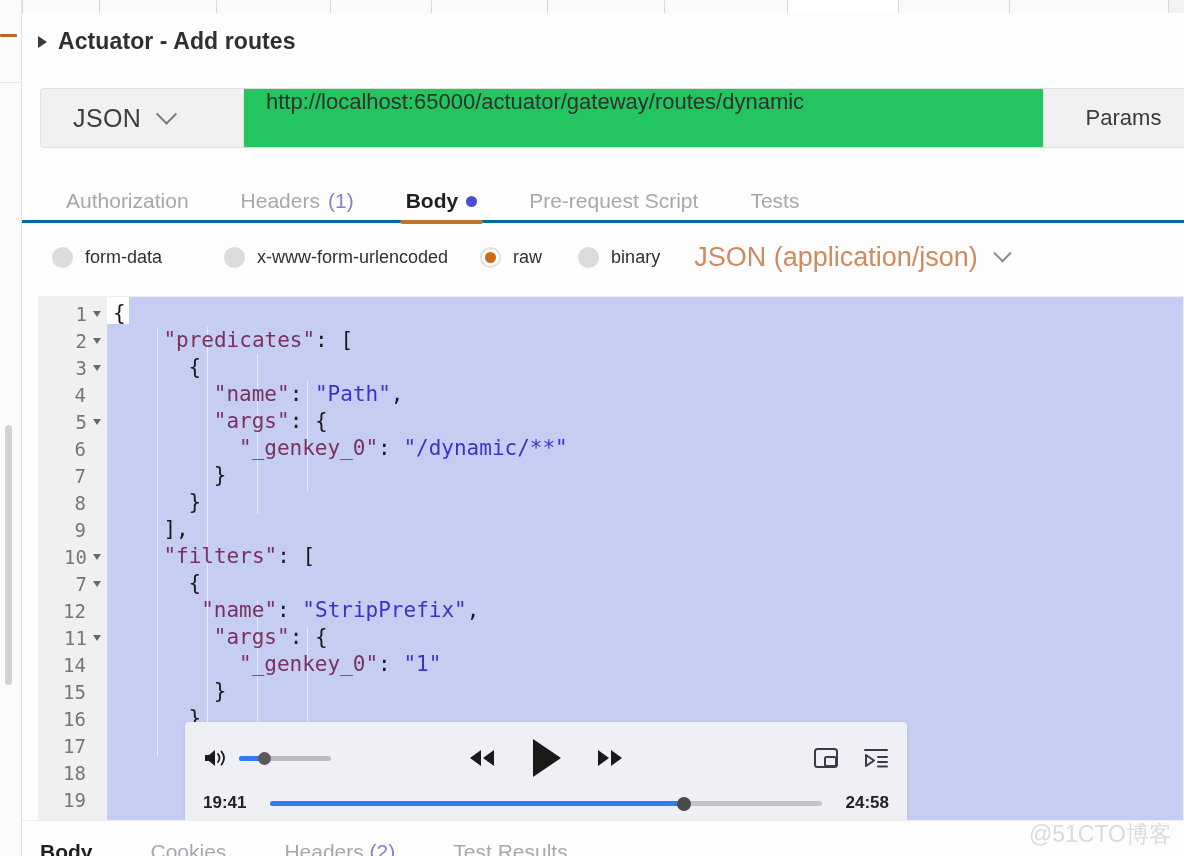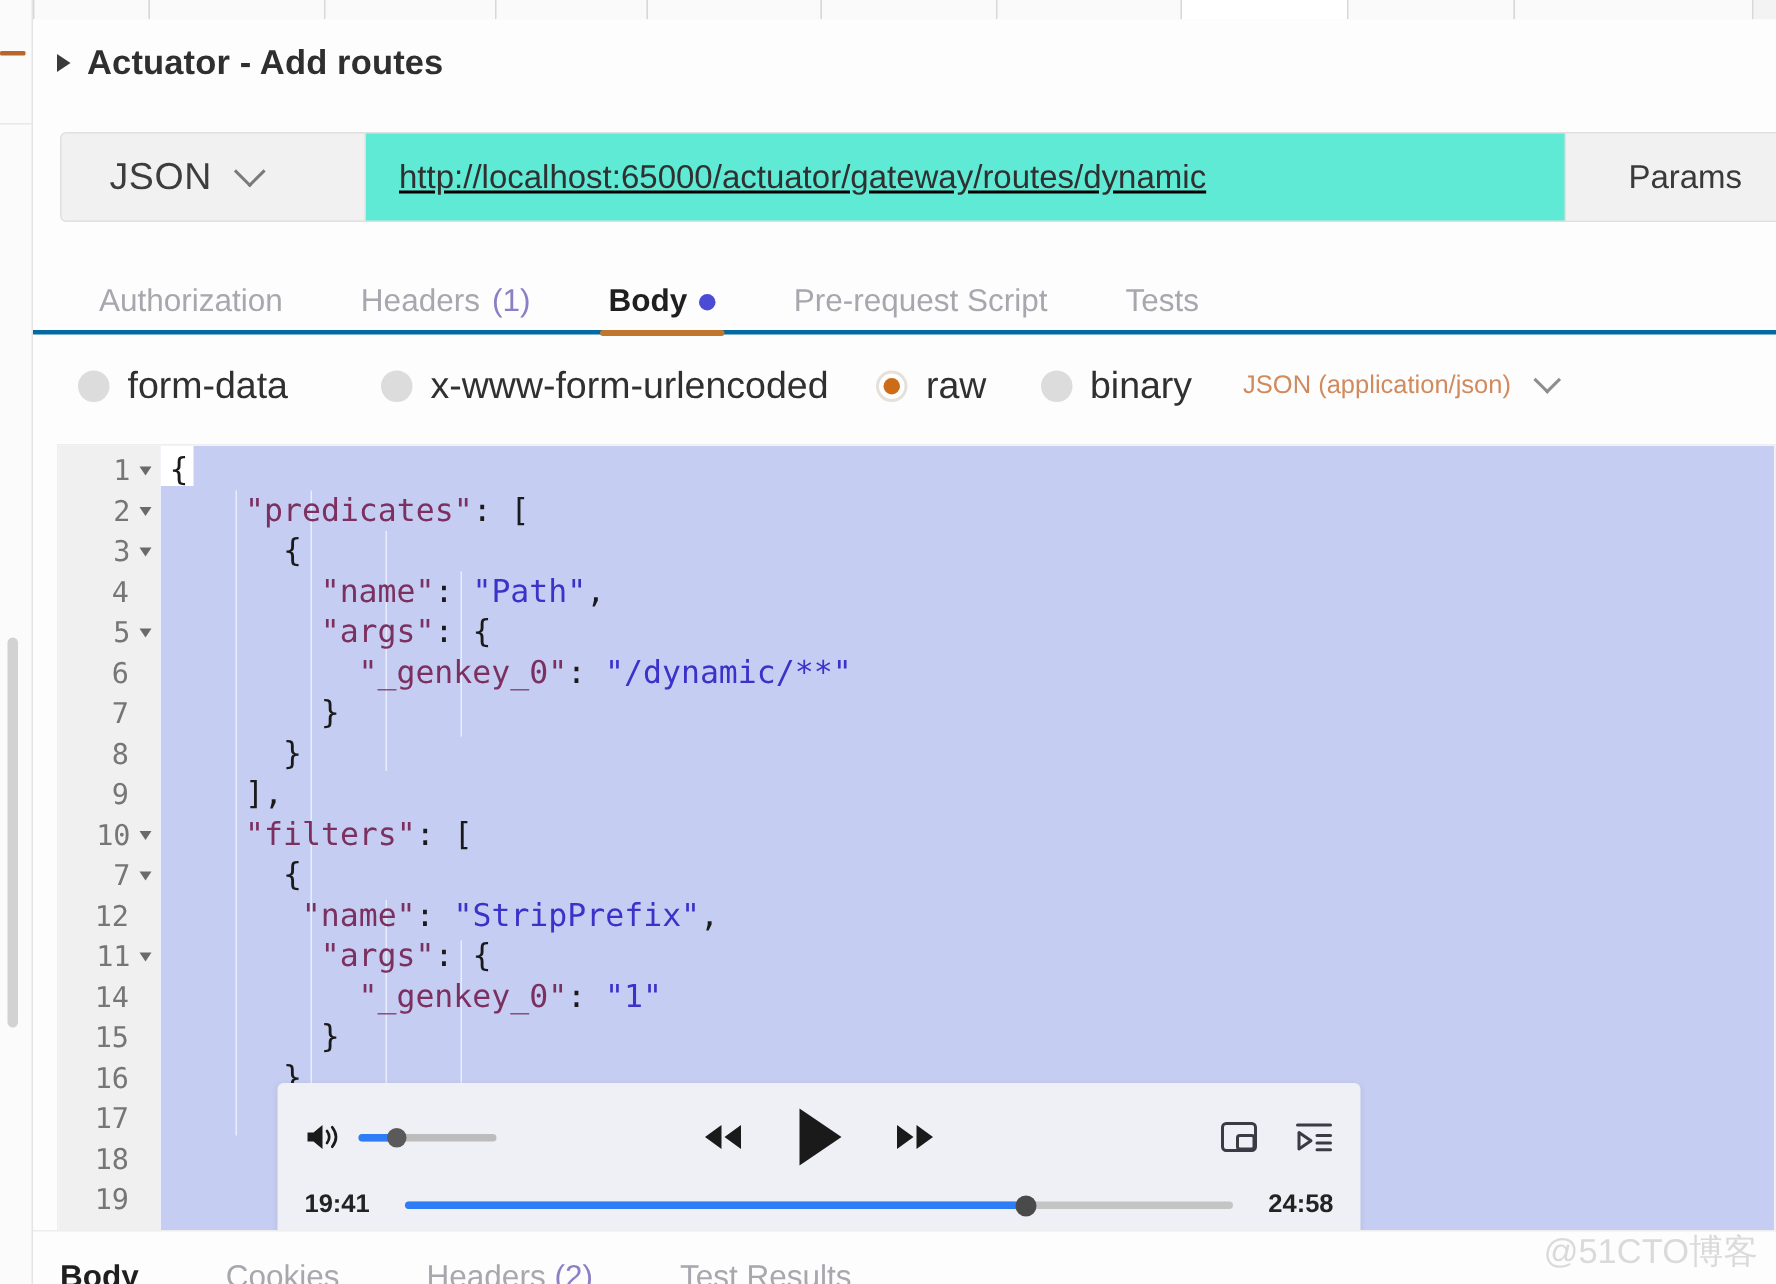--- a/index.html
+++ b/index.html
@@ -69,22 +69,22 @@
     width: 204px; background: #f1f1f1; border: 1px solid #e0e0e0;
     border-radius: 4px 0 0 4px; display: flex; align-items: center;
     padding-left: 32px; gap: 18px;
   }
   .method-label { font-size: 25px; color: #3d3d3d; letter-spacing: .4px; }
   .chev {
     width: 15px; height: 15px; border-right: 2.4px solid #7a7a7a;
     border-bottom: 2.4px solid #7a7a7a; transform: rotate(45deg) translate(-3px,-3px);
   }
   .url-box {
-    flex: 1; background: #5eead4; border: 1px solid #e0e0e0; border-left: none;
-    display: flex; align-items: center; padding-left: 22px; text-decoration: underline;
+    flex: 1; background: #22c55e; border: 1px solid #e0e0e0; border-left: none;
+    display: flex; padding-left: 22px;
   }
   .url-text { font-size: 22px; color: #303030; white-space: nowrap; }
   .params-box {
     width: 160px; background: #f1f1f1; border: 1px solid #e0e0e0; border-left: none;
     border-radius: 0 4px 4px 0; display: flex; align-items: center; justify-content: center;
   }
   .params-text { font-size: 22px; color: #3a3a3a; }
 
   
   .req-tabs {
@@ -116,23 +116,23 @@
     width: 21px; height: 21px; border-radius: 50%; background: #dcdcdc;
     display: inline-block; flex: none;
   }
   .radio-dot.on {
     background: #ffffff; border: 2px solid #e6e0da; position: relative;
   }
   .radio-dot.on::after {
     content: ""; position: absolute; left: 3px; top: 3px; width: 11px; height: 11px;
     border-radius: 50%; background: #cc6c18;
   }
-  .radio-label { font-size: 25px; color: #303030; white-space: nowrap; text-align: right; }
+  .radio-label { font-size: 18px; color: #303030; white-space: nowrap; text-align: right; }
   .jsonsel { display: flex; align-items: center; gap: 18px; cursor: pointer; }
-  .jsonsel .txt { font-size: 17px; color: #d08a5e; white-space: nowrap; }
+  .jsonsel .txt { font-size: 27px; color: #d08a5e; white-space: nowrap; }
   .chev-sm {
     width: 13px; height: 13px; border-right: 2.2px solid #8d8d8d;
     border-bottom: 2.2px solid #8d8d8d; transform: rotate(45deg) translate(-3px,-3px);
   }
 
   
   .editor {
     position: absolute; left: 38px; top: 296px; width: 1146px; height: 524px;
     background: #ffffff; border: 1px solid #eeeeee; border-bottom: none;
     overflow: hidden; display: flex;

